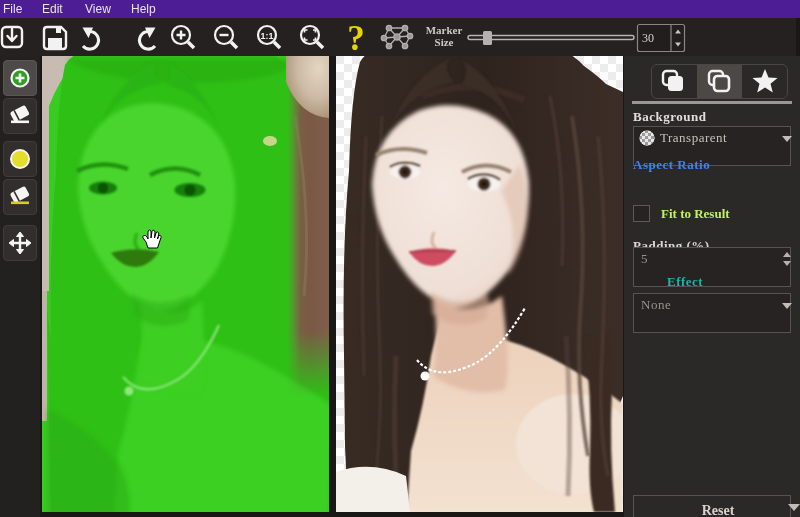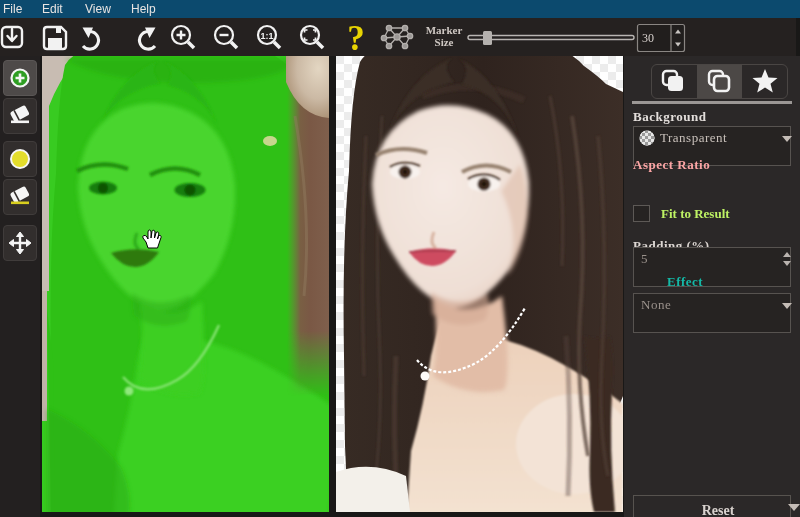--- a/index.html
+++ b/index.html
@@ -1,18 +1,18 @@
 <!DOCTYPE html>
 <html><head>
 <meta charset="utf-8">
 <style>
   * { margin:0; padding:0; box-sizing:border-box; }
   html,body { width:800px; height:517px; overflow:hidden; background:#191817; font-family:"Liberation Sans",sans-serif; }
   .abs { position:absolute; }
-  #menubar { position:absolute; left:0; top:0; width:800px; height:18px; background:#0c4a6e; color:#e8e4e2; font-size:12px; }
+  #menubar { position:absolute; left:0; top:0; width:800px; height:18px; background:#4c1d95; color:#e8e4e2; font-size:12px; }
   #menubar span { position:absolute; top:2px; }
   #toolbar { position:absolute; left:0; top:18px; width:796px; height:38px; background:#252120; }
   #sidebar { position:absolute; left:0; top:56px; width:40px; height:461px; background:#232020; }
   .sbtn { position:absolute; left:3px; width:34px; height:35px; background:#322e2d; border:1px solid #403c3b; border-radius:4px; }
   #rightpanel { position:absolute; left:624px; top:56px; width:176px; height:461px; background:#2b2828; color:#cdc5c0; font-family:"Liberation Serif",serif; }
   .rp-label { position:absolute; left:9px; font-weight:bold; font-size:13px; letter-spacing:0.5px; }
   .rp-box { position:absolute; left:9px; width:158px; height:40px; background:#262322; border:1px solid #575350; font-size:13px; color:#c8c0ba; letter-spacing:0.5px; }
   .dropdown-arrow { position:absolute; right:-2px; top:9px; width:0; height:0; border-left:5px solid transparent; border-right:5px solid transparent; border-top:6px solid #c4bcb6; }
   #imgL { position:absolute; left:42px; top:56px; width:287px; height:456px; }
   #imgR { position:absolute; left:336px; top:56px; width:287px; height:456px; }
@@ -327,21 +327,21 @@
   <div class="rp-label" style="top:53px; color:#e3dedb;">Background</div>
   <div class="rp-box" style="top:70px;">
     <svg class="abs" style="left:5px; top:3px;" width="16" height="16">
         <circle cx="8" cy="8" r="7.5" fill="#cfcfcf"></circle>
         <circle cx="8" cy="8" r="7.5" fill="url(#cpat)"></circle>
       </svg>
     <span class="abs" style="left:26px; top:3px;">Transparent</span>
     <div class="dropdown-arrow"></div>
   </div>
 
-  <div class="rp-label" style="top:101px; color:#fca5a5;">Aspect Ratio</div>
+  <div class="rp-label" style="top:101px; color:#3b82f6;">Aspect Ratio</div>
 
   <div class="abs" style="left:9px; top:149px; width:17px; height:17px; border:1px solid #5d5956; background:#262322;"></div>
   <div class="abs" style="left:37px; top:150px; font-weight:bold; font-size:13px; color:#bef264;">Fit to Result</div>
 
   <div class="rp-label" style="top:182px; color:#ddd7d3;">Padding (%)</div>
   <div class="rp-box" style="top:191px;">
     <span class="abs" style="left:7px; top:3px; color:#9a918b;">5</span>
     <svg class="abs" style="right:-3px; top:2px;" width="12" height="18" viewBox="0 0 12 18">
       <path d="M2 7 L10 7 L6 2 z" fill="#b9b3af"></path>
       <path d="M2 11 L10 11 L6 16 z" fill="#b9b3af"></path>

